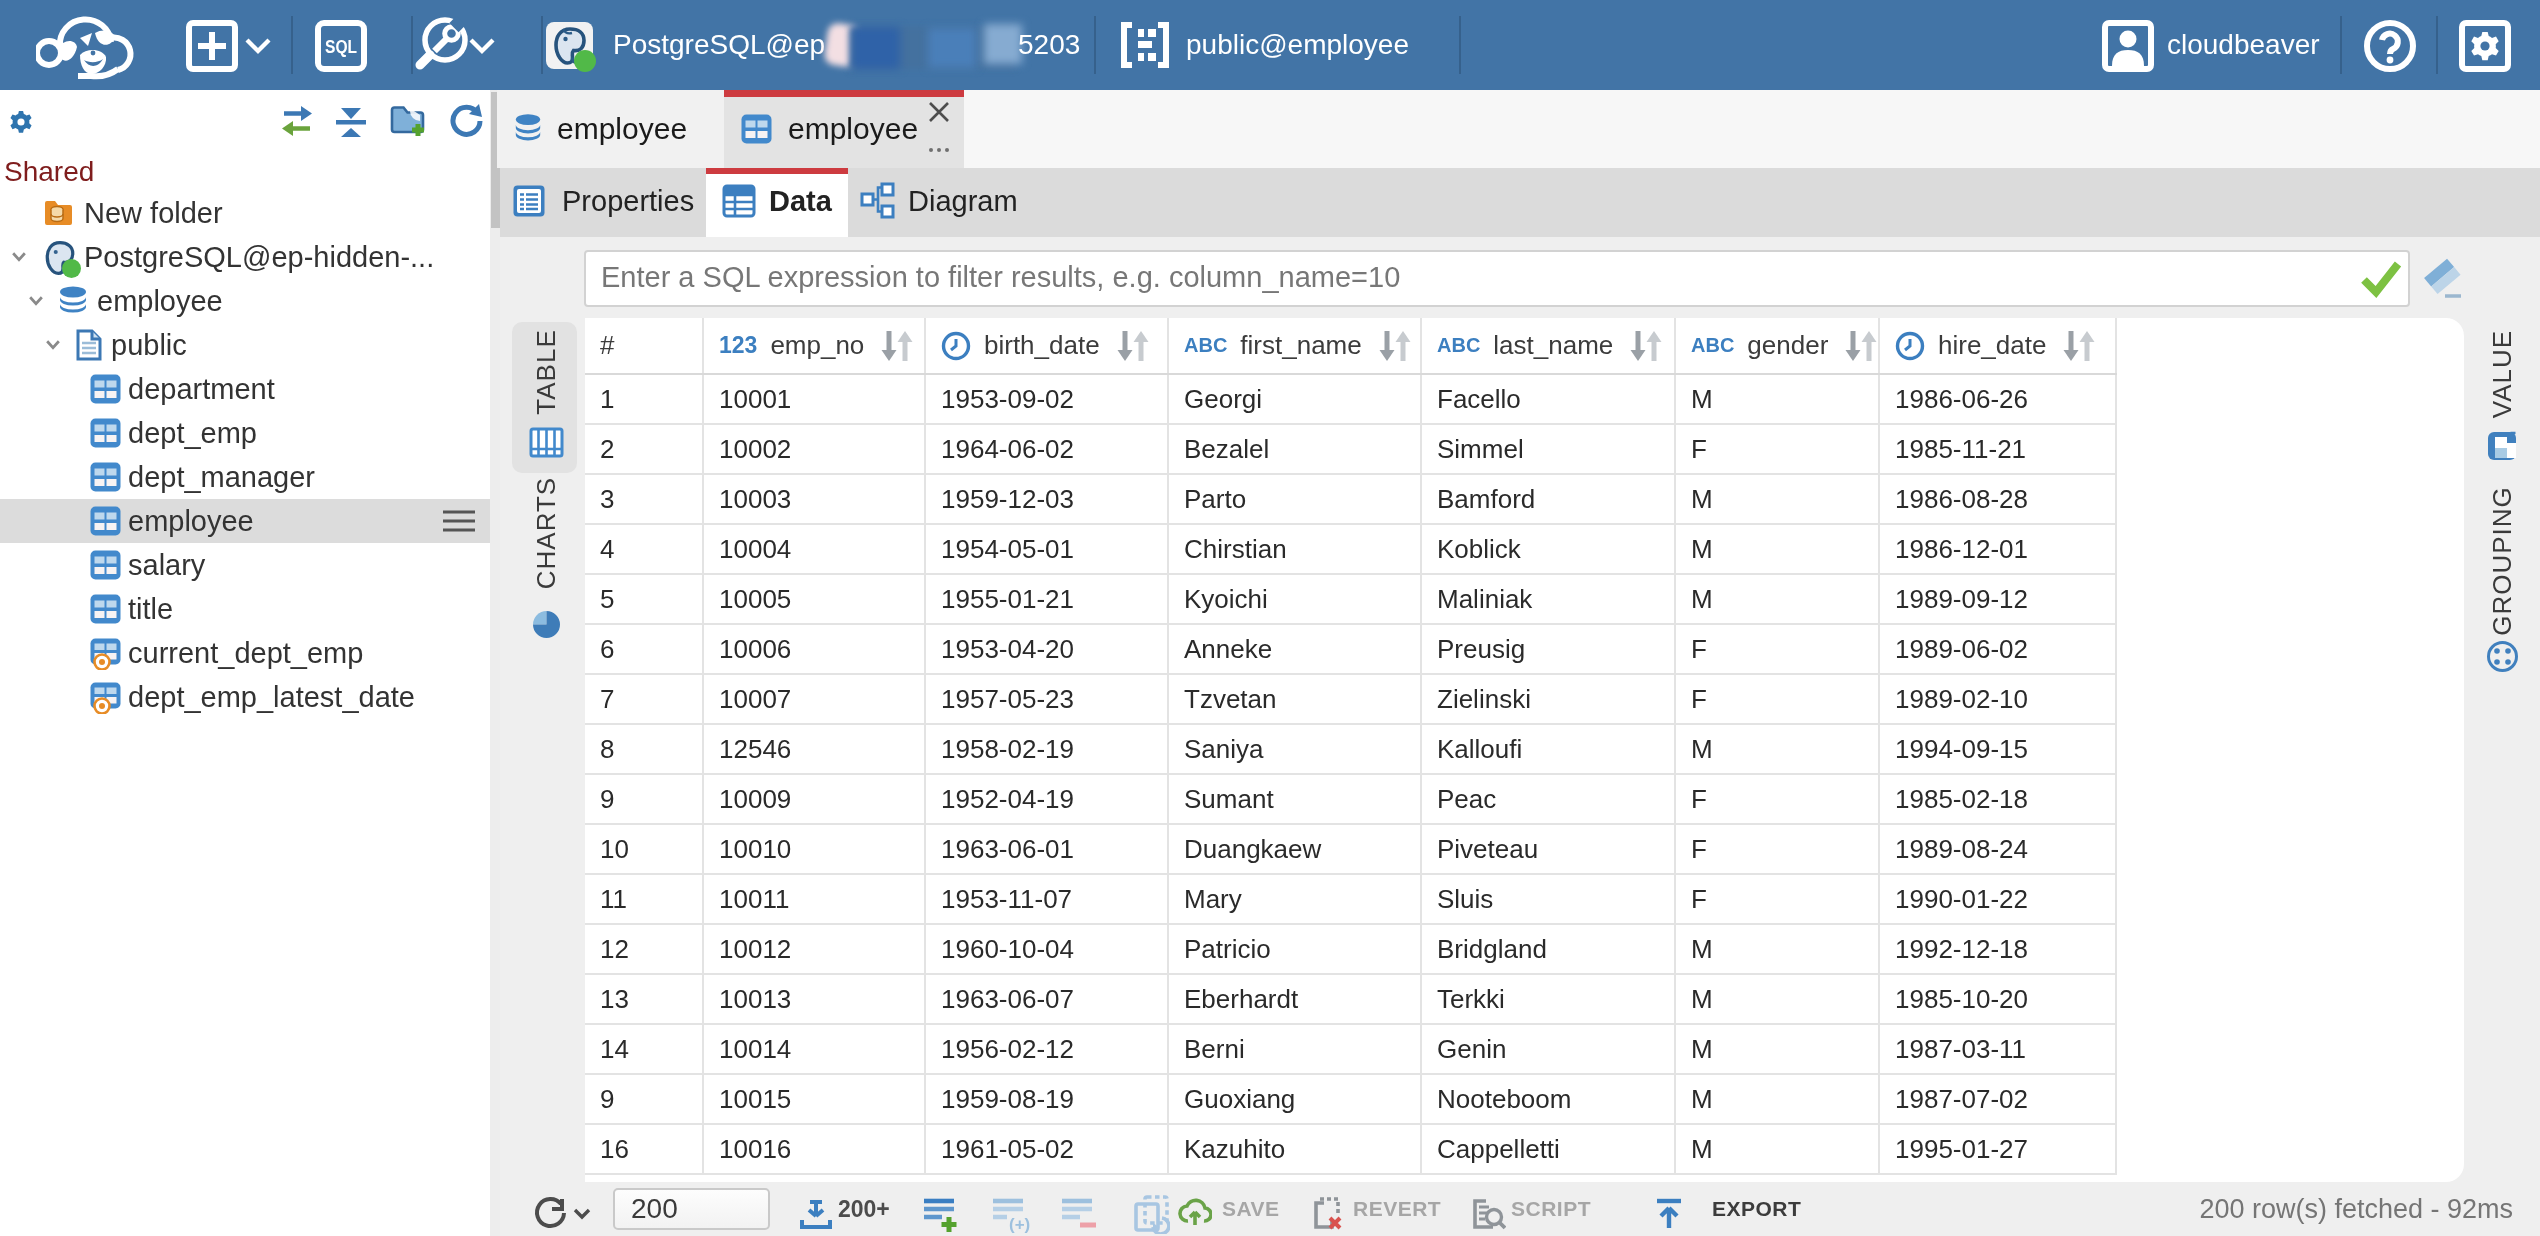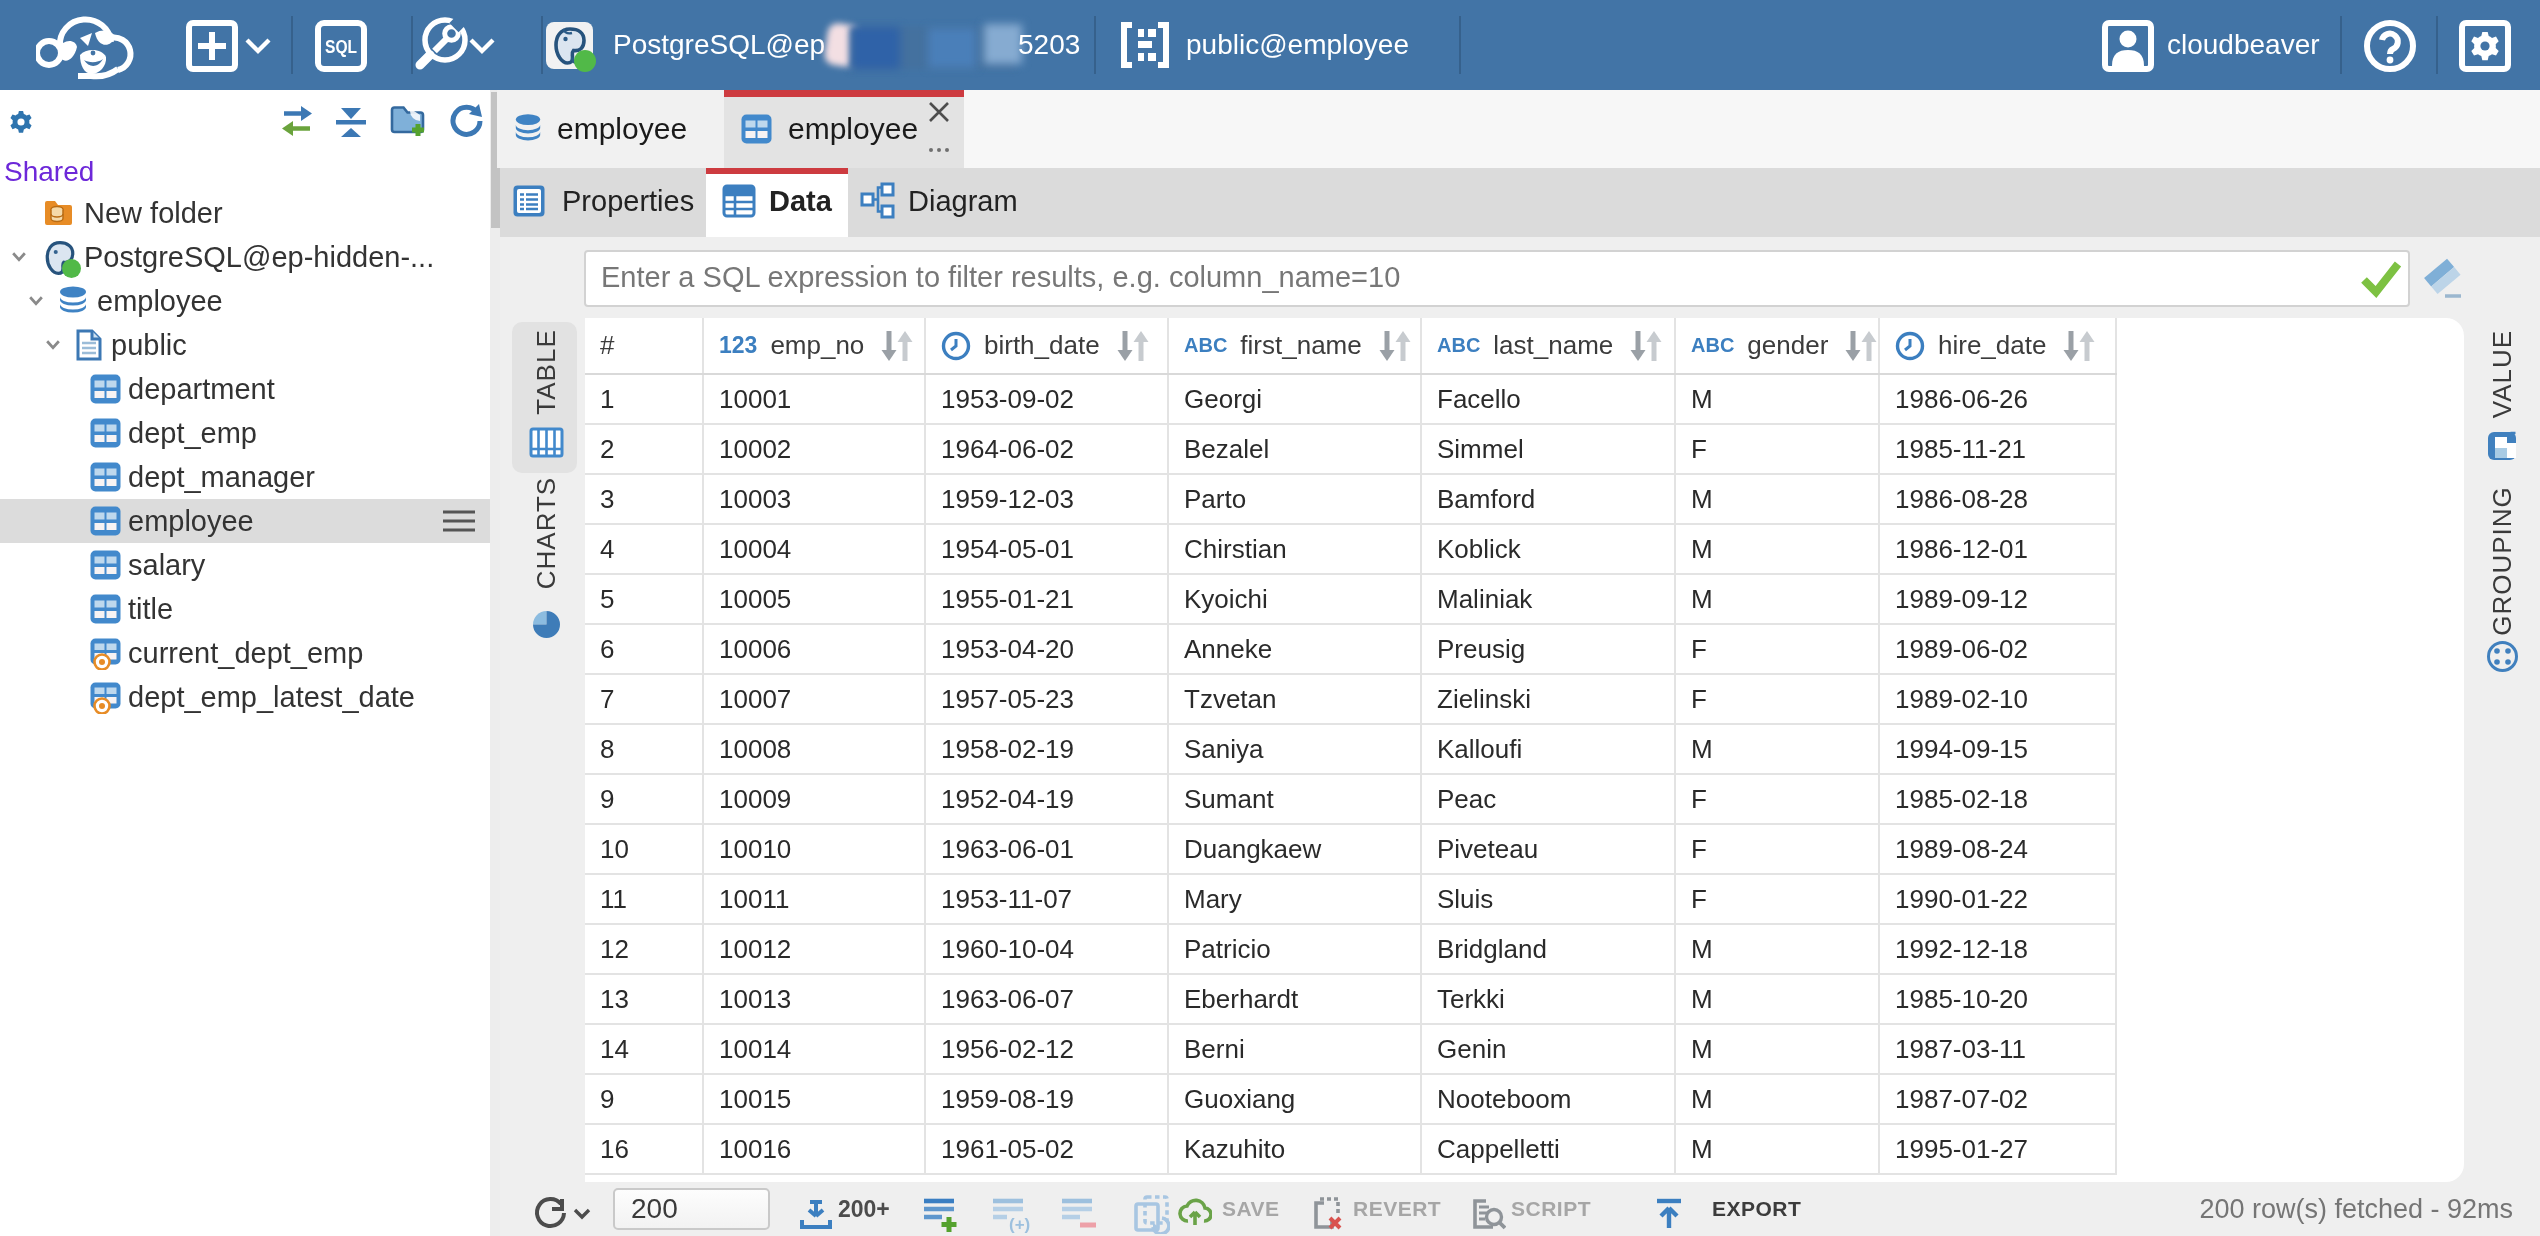--- a/index.html
+++ b/index.html
@@ -1,21 +1,21 @@
 <!DOCTYPE html>
 <html><head>
 <meta charset="utf-8">
 <style>
   html,body{margin:0;padding:0;width:2540px;height:1236px;overflow:hidden;
     font-family:"Liberation Sans",sans-serif;background:#fff;}
   .abs{position:absolute;}
   #topbar{position:absolute;left:0;top:0;width:2540px;height:90px;background:#4274a6;}
   .tsep{position:absolute;top:16px;height:58px;width:2px;background:#36618c;}
   .ttext{position:absolute;top:0;height:90px;line-height:90px;color:#fff;font-size:28px;}
-  .shared{position:absolute;left:4px;top:156px;font-size:28px;color:#6d28d9;}
+  .shared{position:absolute;left:4px;top:156px;font-size:28px;color:#7f1d1d;}
   .trow{position:absolute;width:490px;height:44px;}
   .tlbl{position:absolute;top:0;height:44px;line-height:44px;font-size:29px;color:#333;}
   .chev{position:absolute;top:13px;width:18px;height:18px;}
   .tabtxt{position:absolute;font-size:30px;color:#1a1a1a;height:78px;line-height:78px;}
   .stxt{position:absolute;font-size:29px;color:#222;height:63px;line-height:63px;}
   .vlab{position:absolute;color:#3a3a3a;font-size:26px;letter-spacing:1px;white-space:nowrap;transform:translate(-50%,-50%) rotate(-90deg);}
   .hname{margin-left:13px;color:#3c3c3c;}
   .hico{flex:0 0 auto;}
   .clkico{flex:0 0 auto;}
   .arr{margin-left:14px;flex:0 0 auto;}
@@ -543,21 +543,21 @@
         <td>7</td>
         <td>10007</td>
         <td>1957-05-23</td>
         <td>Tzvetan</td>
         <td>Zielinski</td>
         <td>F</td>
         <td>1989-02-10</td>
       </tr>
 <tr>
         <td>8</td>
-        <td>10008</td>
+        <td>12546</td>
         <td>1958-02-19</td>
         <td>Saniya</td>
         <td>Kalloufi</td>
         <td>M</td>
         <td>1994-09-15</td>
       </tr>
 <tr>
         <td>9</td>
         <td>10009</td>
         <td>1952-04-19</td>

